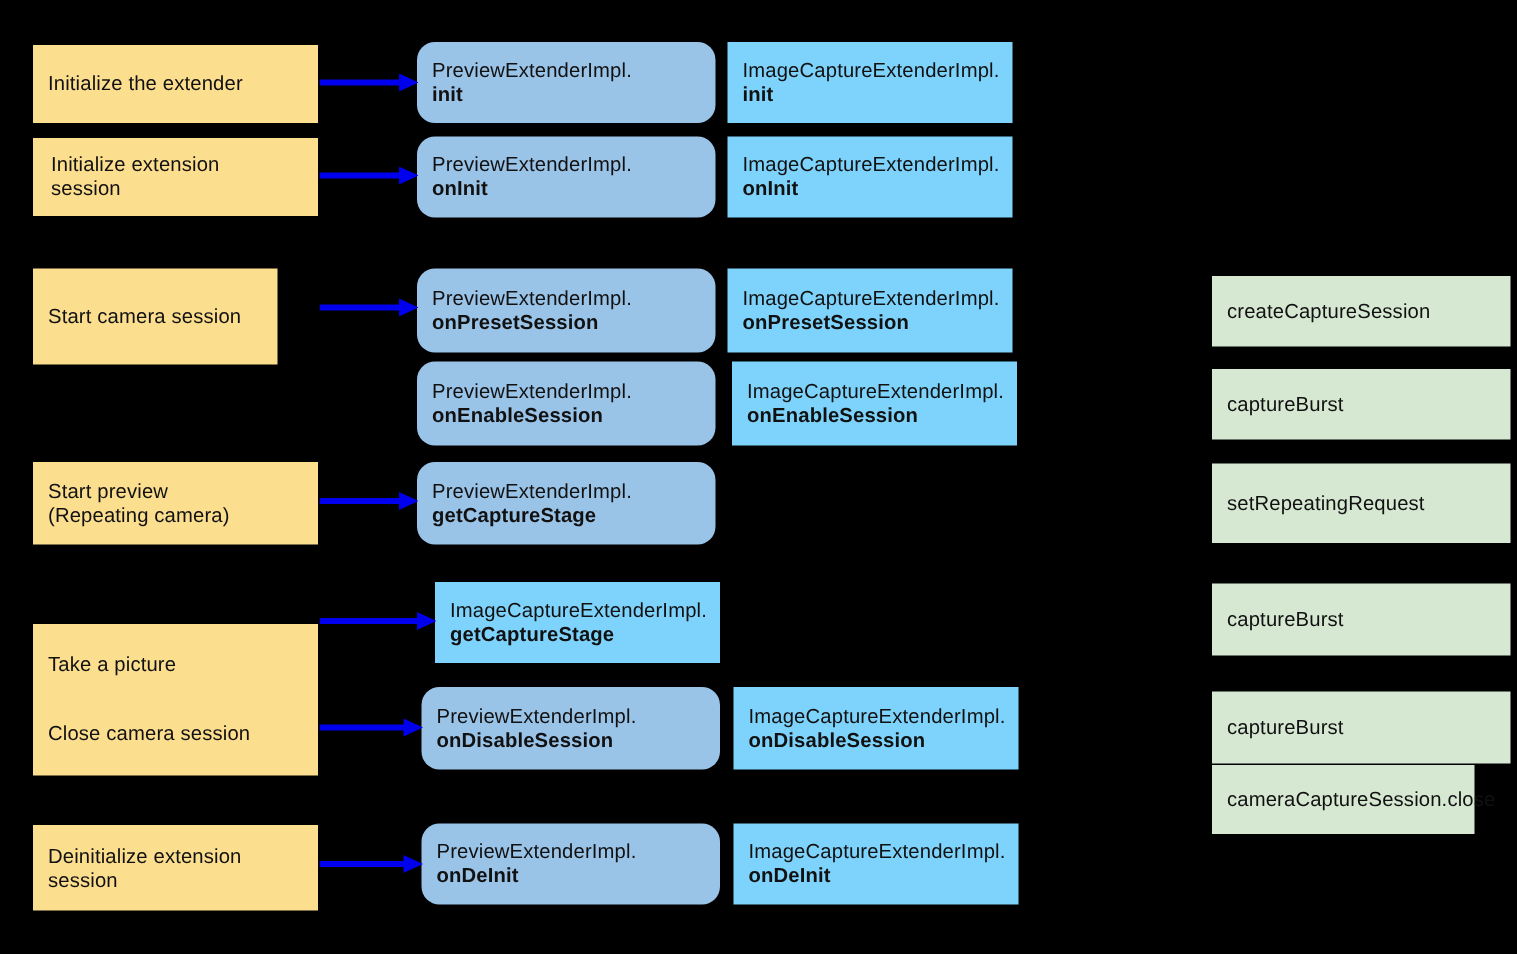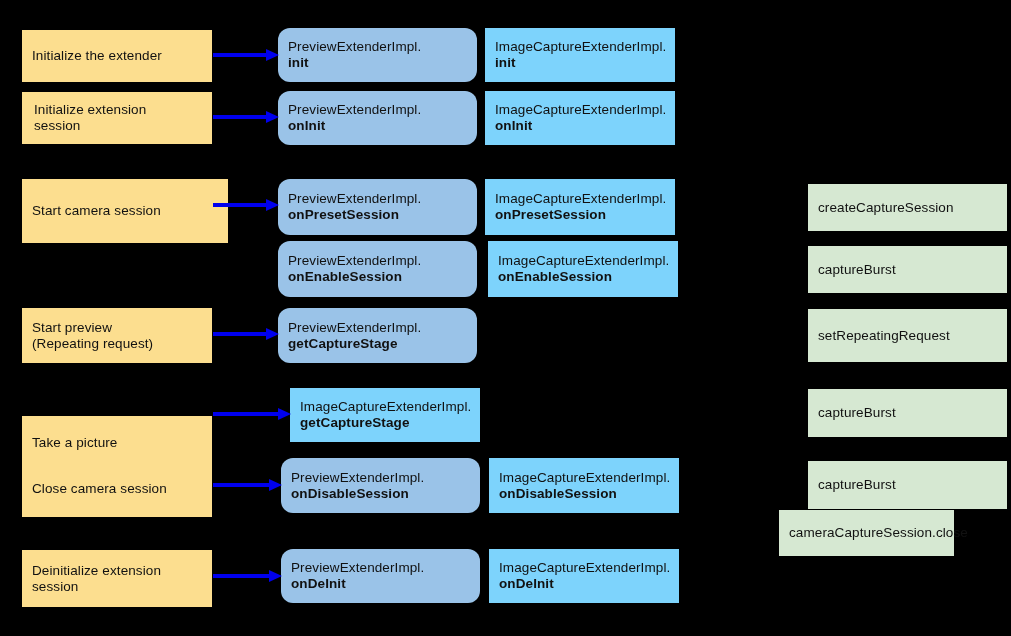--- a/index.html
+++ b/index.html
@@ -69,26 +69,26 @@
 
 <div id="canvas">
   <div id="layer-stages">
       <div class="box yellow" style="left: 22px; top: 30px; width: 190px; height: 52px;">
         <div class="multi">Initialize the extender</div>
       </div>
       <div class="box yellow" style="left: 22px; top: 92px; width: 190px; height: 52px; padding-left: 12px;">
         <div class="multi">Initialize extension
 session</div>
       </div>
-      <div class="box yellow" style="left: 22px; top: 179px; width: 206px; height: 64px;">
+      <div class="box yellow" style="left: 22px; top: 179px; width: 163px; height: 64px;">
         <div class="multi">Start camera session</div>
       </div>
       <div class="box yellow" style="left: 22px; top: 308px; width: 190px; height: 55px;">
         <div class="multi">Start preview
-(Repeating request)</div>
+(Repeating camera)</div>
       </div>
       <div class="box yellow" style="left: 22px; top: 388px; width: 190px; height: 54px; margin-top: 28px;">
         <div class="multi">Take a picture</div>
       </div>
       <div class="box yellow" style="left: 22px; top: 461px; width: 190px; height: 56px;">
         <div class="multi">Close camera session</div>
       </div>
       <div class="box yellow" style="left: 22px; top: 550px; width: 190px; height: 57px;">
         <div class="multi">Deinitialize extension
 session</div>
@@ -163,21 +163,21 @@
       </div>
       <div class="box green" style="left: 808px; top: 309px; width: 199px; height: 53px;">
         <div class="single">setRepeatingRequest</div>
       </div>
       <div class="box green" style="left: 808px; top: 389px; width: 199px; height: 48px;">
         <div class="single">captureBurst</div>
       </div>
       <div class="box green" style="left: 808px; top: 461px; width: 199px; height: 48px;">
         <div class="single">captureBurst</div>
       </div>
-      <div class="box green" style="left: 779px; top: 510px; width: 175px; height: 46px;">
+      <div class="box green" style="left: 808px; top: 510px; width: 175px; height: 46px;">
         <div class="single">cameraCaptureSession.close</div>
       </div>
     </div>
   <div id="layer-arrows">
       <div class="arrow" style="left: 213px; top: 49px; width: 66px;">
         <svg width="66" height="12" viewBox="0 0 66 12">
           <rect x="0" y="4" width="55" height="4" fill="#0000EE"></rect>
           <polygon points="53,0 66,6 53,12" fill="#0000EE"></polygon>
         </svg>
       </div>

